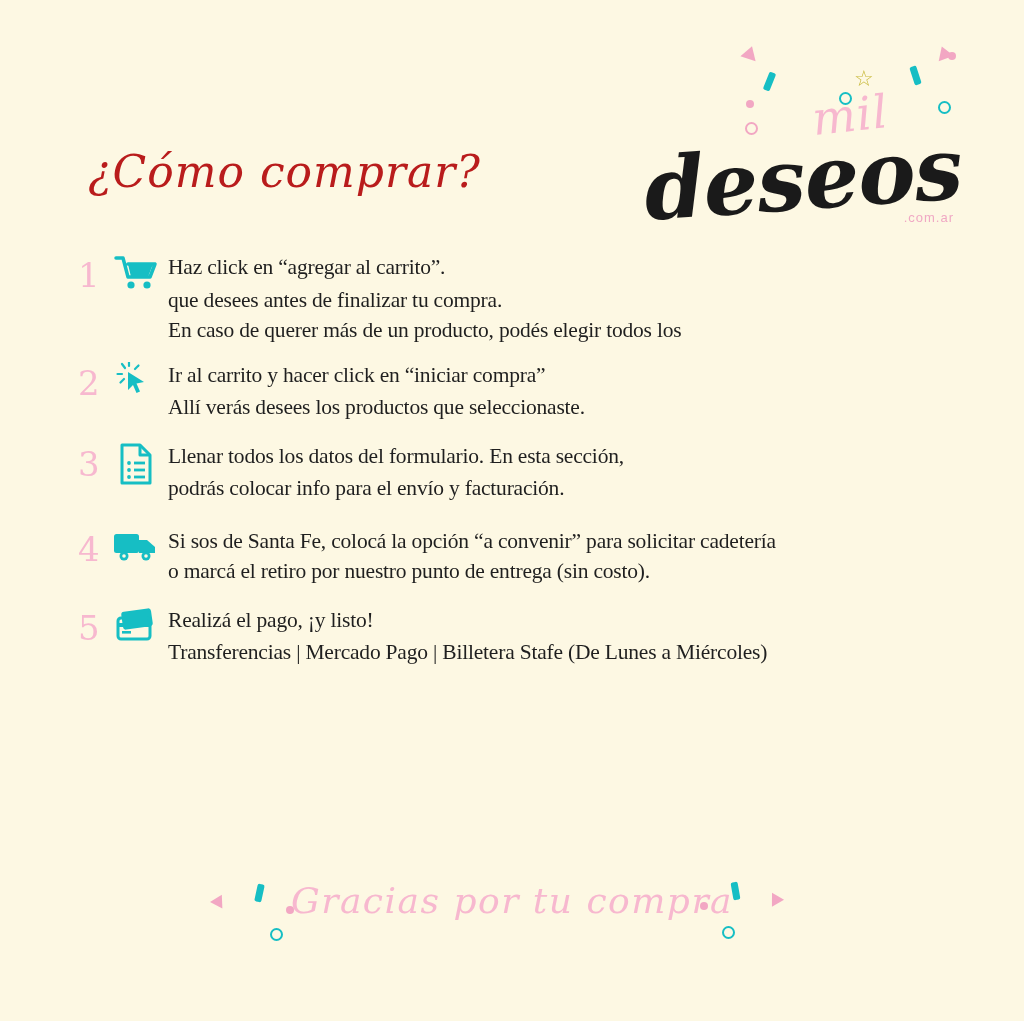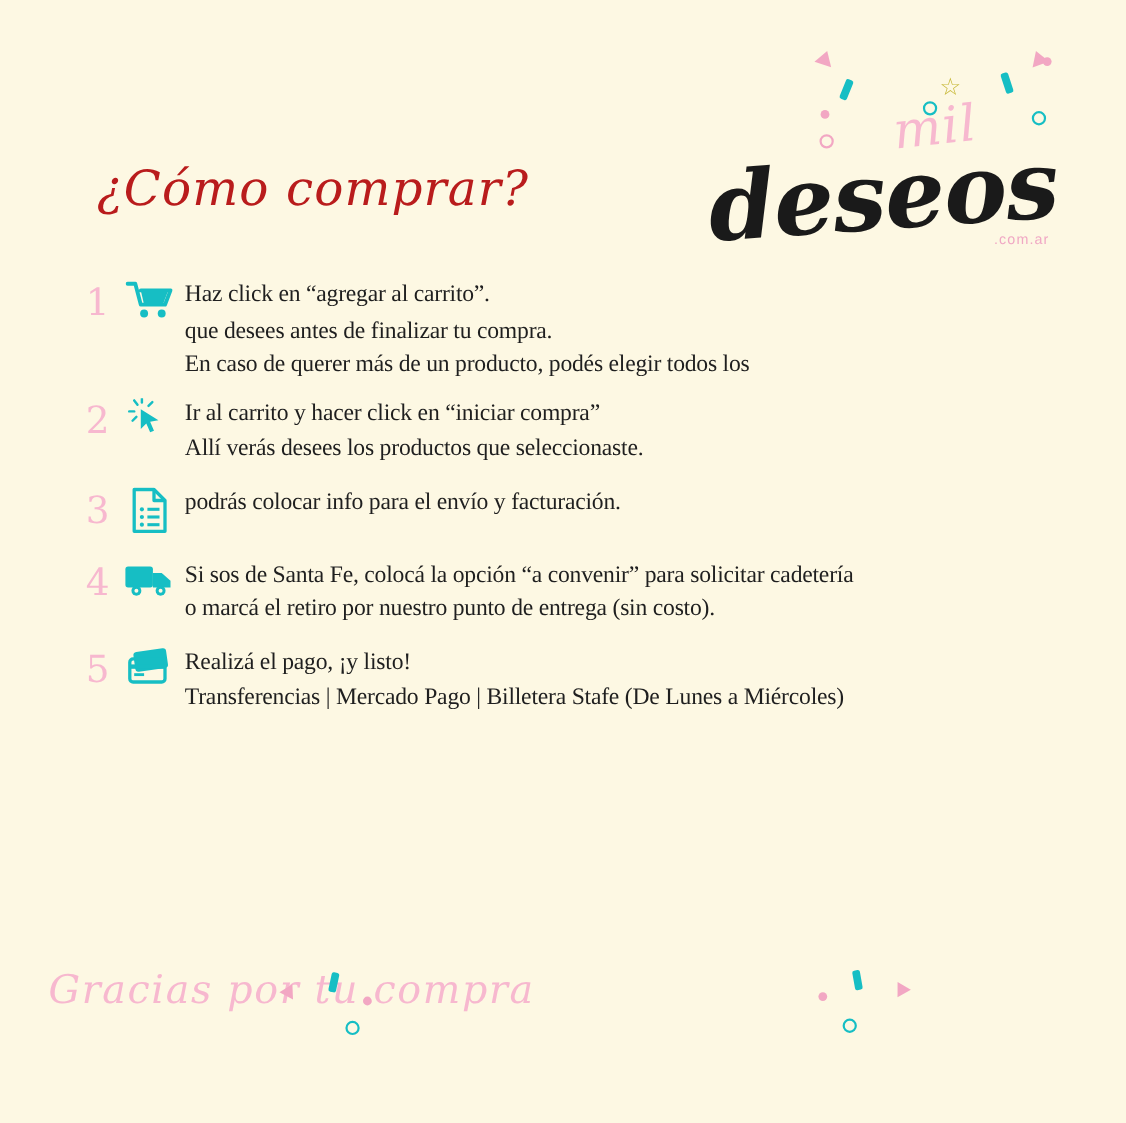--- a/index.html
+++ b/index.html
@@ -145,23 +145,22 @@
   .s3 { margin-bottom: 22px; }
   .s4 { margin-bottom: 18px; }
   .s5 { margin-bottom: 0; }
 
   
   .footer {
     position: absolute;
     left: 0;
     right: 0;
     top: 880px;
-    text-align: left;
+    text-align: center;
     height: 110px;
-    margin-left: 44px;
   }
   .footer-text {
     font-family: "DejaVu Serif", serif;
     font-style: italic;
     font-size: 36px;
     color: #f7b8cf;
     letter-spacing: 1.5px;
     display: inline-block;
   }
   .footer-conf { position: absolute; }
@@ -235,20 +234,21 @@
           <path d="M21 2 v10 h10" fill="none" stroke="#16bec4" stroke-width="3" stroke-linejoin="round"></path>
           <circle cx="10" cy="20" r="1.9" fill="#16bec4"></circle>
           <circle cx="10" cy="27" r="1.9" fill="#16bec4"></circle>
           <circle cx="10" cy="34" r="1.9" fill="#16bec4"></circle>
           <rect x="15" y="18.6" width="11" height="2.8" fill="#16bec4"></rect>
           <rect x="15" y="25.6" width="11" height="2.8" fill="#16bec4"></rect>
           <rect x="15" y="32.6" width="11" height="2.8" fill="#16bec4"></rect>
         </svg>
       </div>
       <div class="step-text">
+        <div class="line first">Llenar todos los datos del formulario. En esta sección,</div>
         <div class="line">podrás colocar info para el envío y facturación.</div>
       </div>
     </div>
 
     <div class="step s4">
       <div class="step-num">4</div>
       <div class="step-icon">
         <svg width="48" height="36" viewBox="0 0 48 36">
           <rect x="2" y="6" width="25" height="19" rx="2.5" fill="#16bec4"></rect>
           <path d="M27 12 h8 l8 7 v6 h-16 z" fill="#16bec4"></path>

